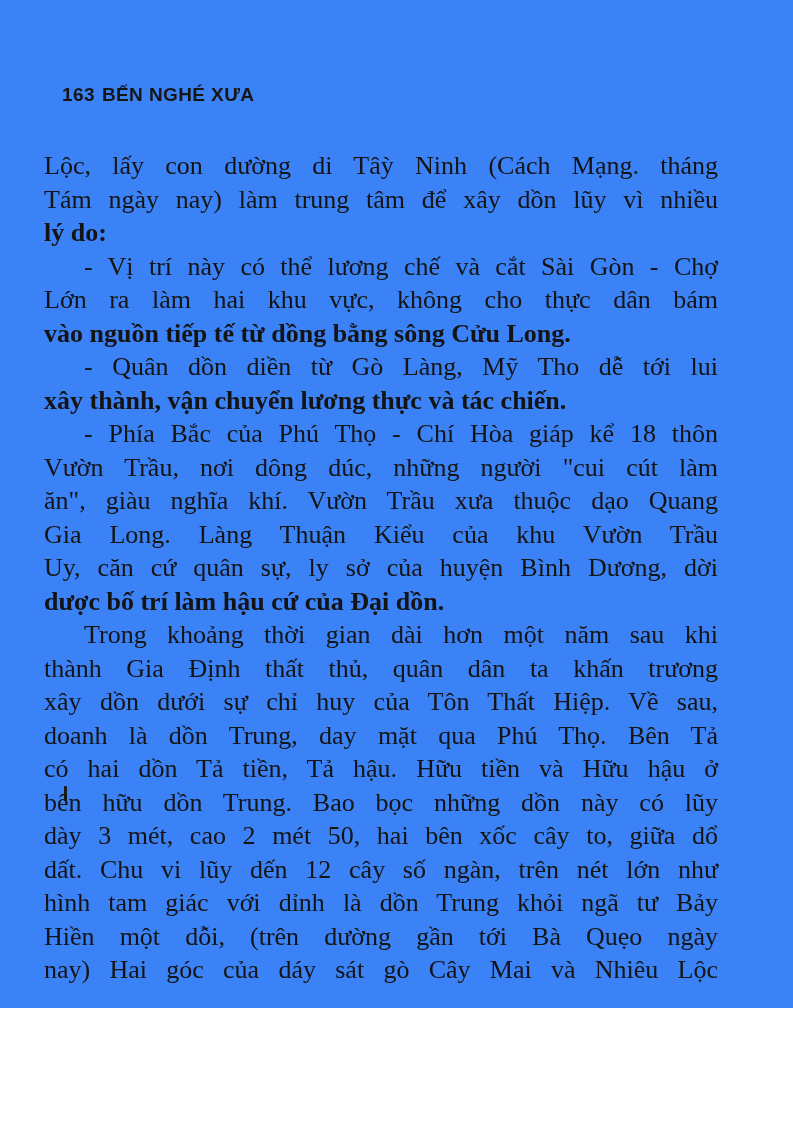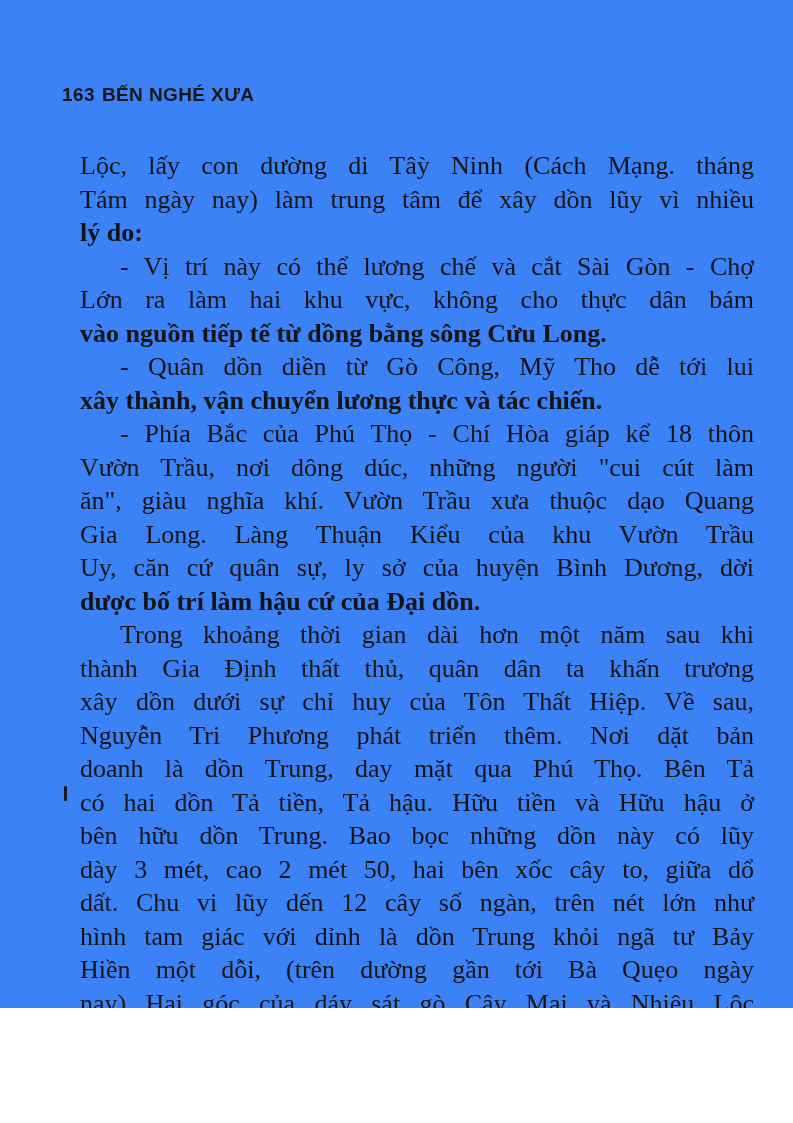--- a/index.html
+++ b/index.html
@@ -23,21 +23,21 @@
     font-family: "Liberation Sans", "DejaVu Sans", sans-serif;
     font-weight: 700;
     font-size: 19px;
     letter-spacing: 0.4px;
     color: #161616;
     white-space: nowrap;
   }
   .running-header .page-number { margin-right: 7px; }
   .text-block {
     position: absolute;
-    left: 80px;
+    left: 44px;
     top: 149px;
     width: 674px;
   }
   .paragraph { margin: 0; padding: 0; }
   .line {
     height: 33.5px;
     line-height: 33.5px;
     font-size: 26px;
     text-align: justify;
     text-align-last: justify;
@@ -71,36 +71,35 @@
         <div class="line">Lộc, lấy con dường di Tâỳ Ninh (Cách Mạng. tháng</div>
         <div class="line">Tám ngày nay) làm trung tâm để xây dồn lũy vì nhiều</div>
         <div class="line last">lý do:</div>
       </div>
       <div class="paragraph">
         <div class="line indent">- Vị trí này có thể lương chế và cắt Sài Gòn - Chợ</div>
         <div class="line">Lớn ra làm hai khu vực, không cho thực dân bám</div>
         <div class="line last">vào nguồn tiếp tế từ dồng bằng sông Cửu Long.</div>
       </div>
       <div class="paragraph">
-        <div class="line indent">- Quân dồn diền từ Gò Công, Mỹ Tho dễ tới lui</div>
+        <div class="line indent">- Quân dồn diền từ Gò Làng, Mỹ Tho dễ tới lui</div>
         <div class="line last">xây thành, vận chuyển lương thực và tác chiến.</div>
       </div>
       <div class="paragraph">
         <div class="line indent">- Phía Bắc của Phú Thọ - Chí Hòa giáp kể 18 thôn</div>
         <div class="line">Vườn Trầu, nơi dông dúc, những người "cui cút làm</div>
         <div class="line">ăn", giàu nghĩa khí. Vườn Trầu xưa thuộc dạo Quang</div>
         <div class="line">Gia Long. Làng Thuận Kiểu của khu Vườn Trầu</div>
         <div class="line">Uy, căn cứ quân sự, ly sở của huyện Bình Dương, dời</div>
         <div class="line last">dược bố trí làm hậu cứ của Đại dồn.</div>
       </div>
       <div class="paragraph">
         <div class="line indent">Trong khoảng thời gian dài hơn một năm sau khi</div>
         <div class="line">thành Gia Định thất thủ, quân dân ta khấn trương</div>
         <div class="line">xây dồn dưới sự chỉ huy của Tôn Thất Hiệp. Về sau,</div>
-        <div class="line">Nguyễn Tri Phương phát triển thêm. Nơi dặt bản</div>
         <div class="line">doanh là dồn Trung, day mặt qua Phú Thọ. Bên Tả</div>
         <div class="line">có hai dồn Tả tiền, Tả hậu. Hữu tiền và Hữu hậu ở</div>
         <div class="line">bên hữu dồn Trung. Bao bọc những dồn này có lũy</div>
         <div class="line">dày 3 mét, cao 2 mét 50, hai bên xốc cây to, giữa dổ</div>
         <div class="line">dất. Chu vi lũy dến 12 cây số ngàn, trên nét lớn như</div>
         <div class="line">hình tam giác với dỉnh là dồn Trung khỏi ngã tư Bảy</div>
         <div class="line">Hiền một dỗi, (trên dường gần tới Bà Quẹo ngày</div>
         <div class="line">nay) Hai góc của dáy sát gò Cây Mai và Nhiêu Lộc</div>
       </div>
     </div>

